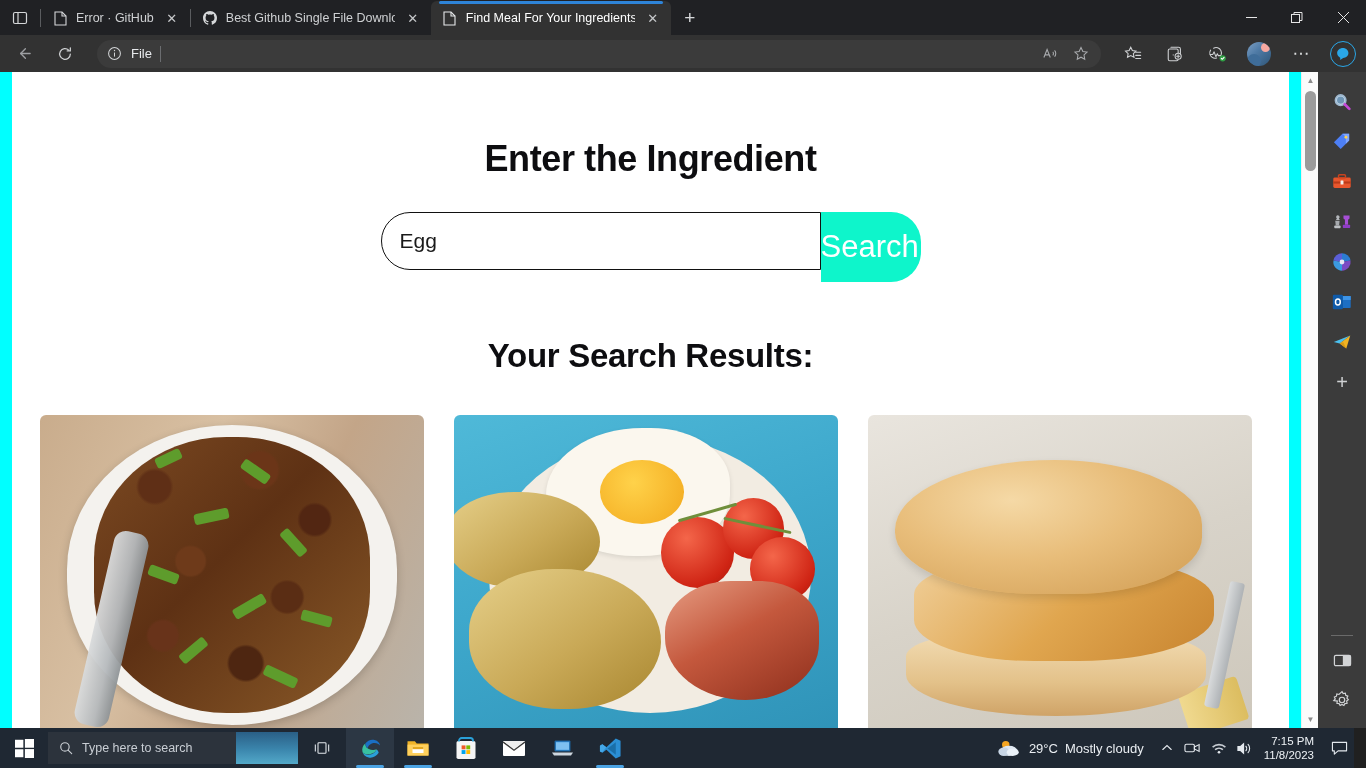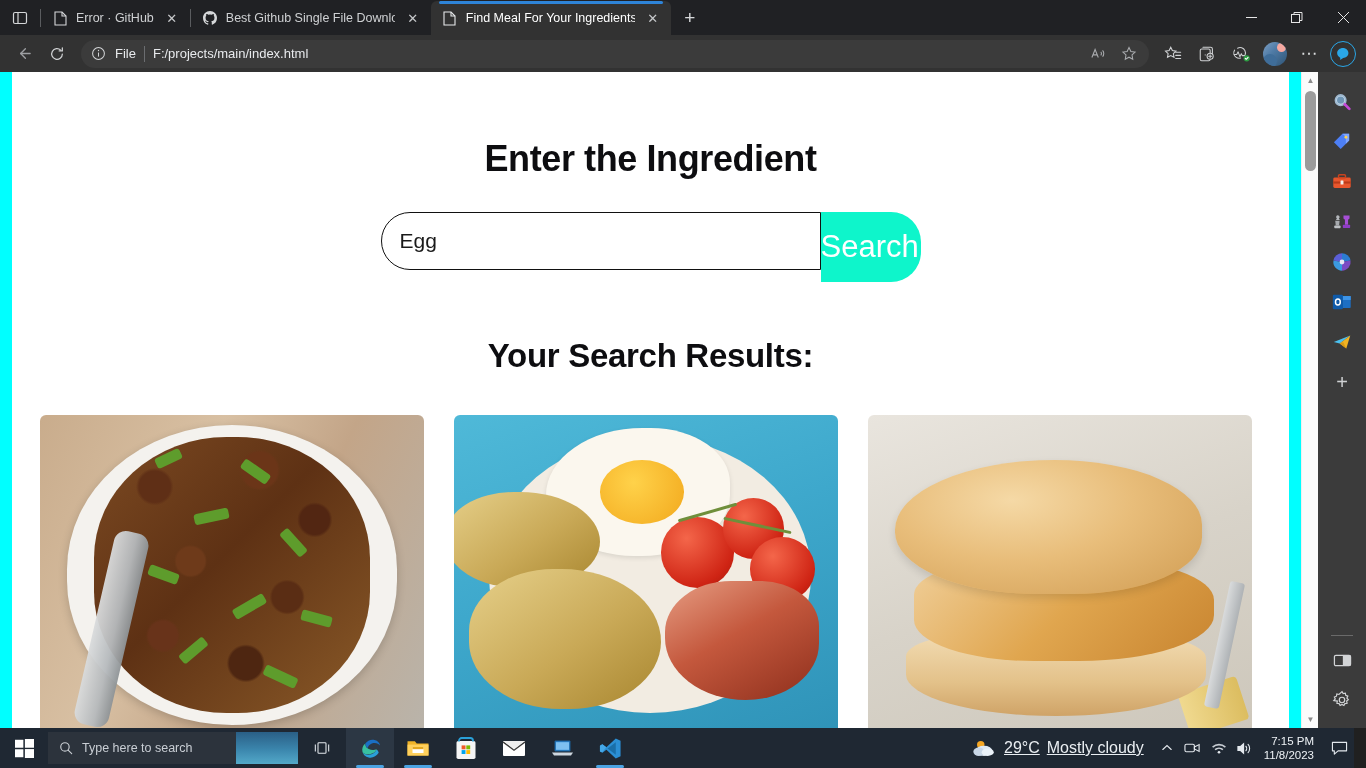--- a/index.html
+++ b/index.html
@@ -31,21 +31,21 @@
   .tab .tab-title {
     flex: 1 1 auto; white-space: nowrap; overflow: hidden;
     text-overflow: clip; line-height: 34px;
   }
   .tab .tab-close { width: 20px; height: 20px; flex: 0 0 20px; display: flex; align-items: center; justify-content: center; font-size: 13px; color: #c7c9cb; }
   .newtab { width: 30px; height: 30px; margin-left: 4px; margin-bottom: 2px; display: flex; align-items: center; justify-content: center; color: #d6d8da; font-size: 19px; font-weight: 300; }
   .wincontrols { margin-left: auto; display: flex; height: 35px; }
   .wincontrols div { width: 46px; height: 35px; display: flex; align-items: center; justify-content: center; color: #e6e6e6; }
 
   
-  .toolbar { height: 37px; background: #323232; display: flex; align-items: center; padding: 0 7px; gap: 2px; }
+  .toolbar { height: 37px; background: #323232; display: flex; align-items: center; padding: 0 7px; gap: 10px; }
   .tbtn { width: 32px; height: 30px; border-radius: 4px; display: flex; align-items: center; justify-content: center; color: #bfc1c3; }
   .omnibox {
     flex: 1 1 auto; height: 28px; background: #3b3b3b; border-radius: 14px;
     display: flex; align-items: center; padding: 0 6px 0 10px; margin: 0 6px; gap: 8px;
     color: #e8eaed; font-size: 13px; min-width: 0;
   }
   .omnibox .info-ic { width: 16px; height: 16px; flex: 0 0 16px; }
   .omnibox .scheme { color: #e8eaed; font-size: 13px; }
   .omnibox .vsep { width: 1px; height: 16px; background: #6b6d70; }
   .omnibox .url { flex: 1 1 auto; white-space: nowrap; overflow: hidden; }
@@ -161,21 +161,21 @@
     width: 250px; height: 32px; background: #2c333c; display: flex; align-items: center;
     gap: 9px; padding-left: 11px; color: #c9ced4; font-size: 12.5px; position: relative; overflow: hidden;
   }
   .tsearch .fishart { position: absolute; right: 0; top: 0; width: 62px; height: 32px;
     background: linear-gradient(180deg,#2a5f86 0%, #3b86ad 55%, #53a9c9 100%); }
   .taskview { width: 48px; height: 40px; display: flex; align-items: center; justify-content: center; }
   .tbapp { width: 48px; height: 40px; display: flex; align-items: center; justify-content: center; position: relative; }
   .tbapp.active { background: #2c3744; }
   .tbapp .uline { position: absolute; bottom: 0; left: 10px; right: 10px; height: 3px; background: #4ba3e3; border-radius: 2px; }
   .tray { margin-left: auto; display: flex; align-items: center; gap: 0; height: 40px; }
-  .weather { display: flex; align-items: center; gap: 7px; padding: 0 10px; color: #eaeef2; font-size: 16px; text-decoration: underline; }
+  .weather { display: flex; align-items: center; gap: 7px; padding: 0 10px; color: #eaeef2; font-size: 13px; }
   .trayic { width: 26px; height: 40px; display: flex; align-items: center; justify-content: center; color: #e3e8ed; }
   .clock { display: flex; flex-direction: column; align-items: flex-end; justify-content: center; color: #eef2f6; font-size: 11.5px; line-height: 14px; padding: 0 10px 0 6px; }
   .notif { width: 30px; height: 40px; display: flex; align-items: center; justify-content: center; }
 </style>
 </head>
 <body>
 
 <div id="browser">
 
   <div class="tabstrip">
@@ -260,21 +260,20 @@
     <div class="omnibox">
       <span class="info-ic">
         <svg width="15" height="15" viewBox="0 0 16 16" fill="none" stroke="#d3d5d7" stroke-width="1.1">
           <circle cx="8" cy="8" r="6.3"></circle>
             <line x1="8" y1="7" x2="8" y2="11.3"></line>
             <circle cx="8" cy="4.8" r=".7" fill="#d3d5d7" stroke="none"></circle>
         </svg>
       </span>
       <span class="scheme">File</span>
       <span class="vsep"></span>
-      <span class="url">F:/projects/main/index.html</span>
       <span class="oend">
         <span class="tbtn">
           <svg width="16" height="14" viewBox="0 0 18 14" fill="none" stroke="#a9abae" stroke-width="1.2">
             <path d="M1 11l3.6-9 3.6 9M2.6 8h4"></path>
               <path d="M11 4.5c1 .9 1 3.1 0 4M13 3c1.8 1.6 1.8 5.4 0 7"></path>
           </svg>
         </span>
         <span class="tbtn">
           <svg width="16" height="16" viewBox="0 0 18 18" fill="none" stroke="#a9abae" stroke-width="1.2">
             <path d="M9 1.8l2.1 4.4 4.7.6-3.4 3.3.8 4.7L9 12.6 4.8 14.8l.8-4.7L2.2 6.8l4.7-.6z"></path>

